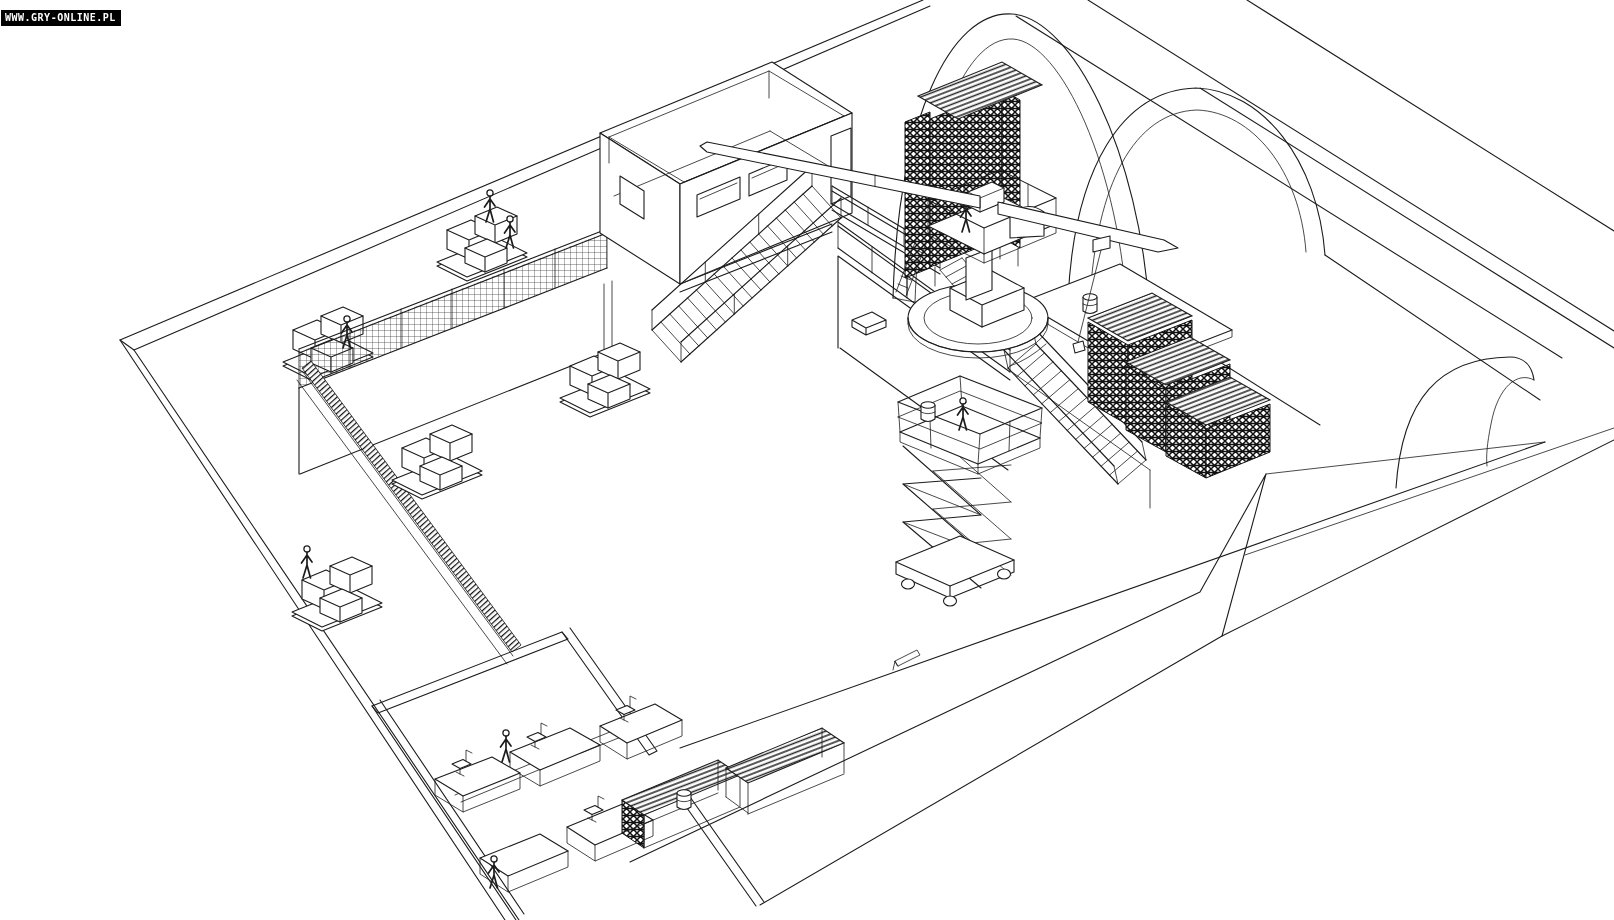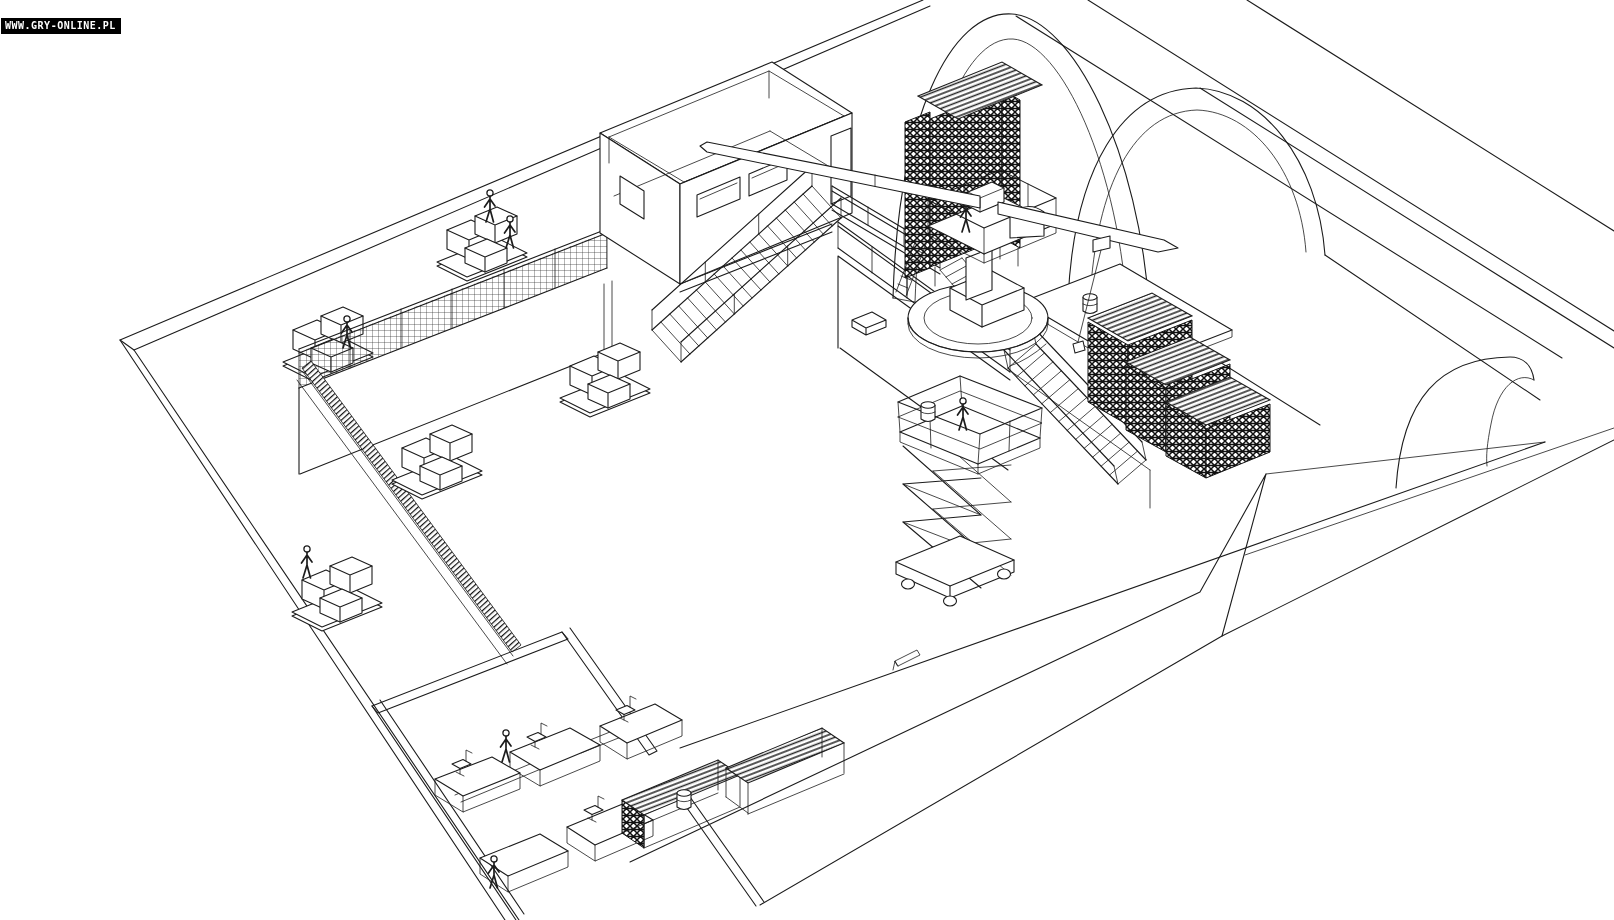--- a/index.html
+++ b/index.html
@@ -1,18 +1,18 @@
 <!DOCTYPE html>
 <html><head>
 <meta charset="utf-8">
 <style>
   html,body{margin:0;padding:0;background:#ffffff;}
   .stage{position:relative;width:1614px;height:920px;background:#fff;overflow:hidden;
          font-family:"DejaVu Sans","Liberation Sans",sans-serif;}
-  .watermark{position:absolute;top:18px;left:1px;background:#000;color:#fff;
+  .watermark{position:absolute;top:10px;left:1px;background:#000;color:#fff;
              font-family:"DejaVu Sans Mono","Liberation Mono",monospace;
              font-size:10px;font-weight:bold;letter-spacing:.5px;padding:2px 5px 3px 4px;z-index:5;}
   svg{position:absolute;inset:0;}
   .ln{fill:none;stroke:#1c1c1c;stroke-width:1.1;stroke-linecap:round;stroke-linejoin:round}
   .thin{stroke-width:.8}
   .thick{stroke-width:1.7}
   .wh{fill:#fff;stroke:#1c1c1c;stroke-width:1.1;stroke-linejoin:round}
   .dk{fill:url(#truss);stroke:#141414;stroke-width:1}
   .sl{fill:url(#slats);stroke:#1c1c1c;stroke-width:1.1}
   .msh{fill:url(#mesh);stroke:none}

